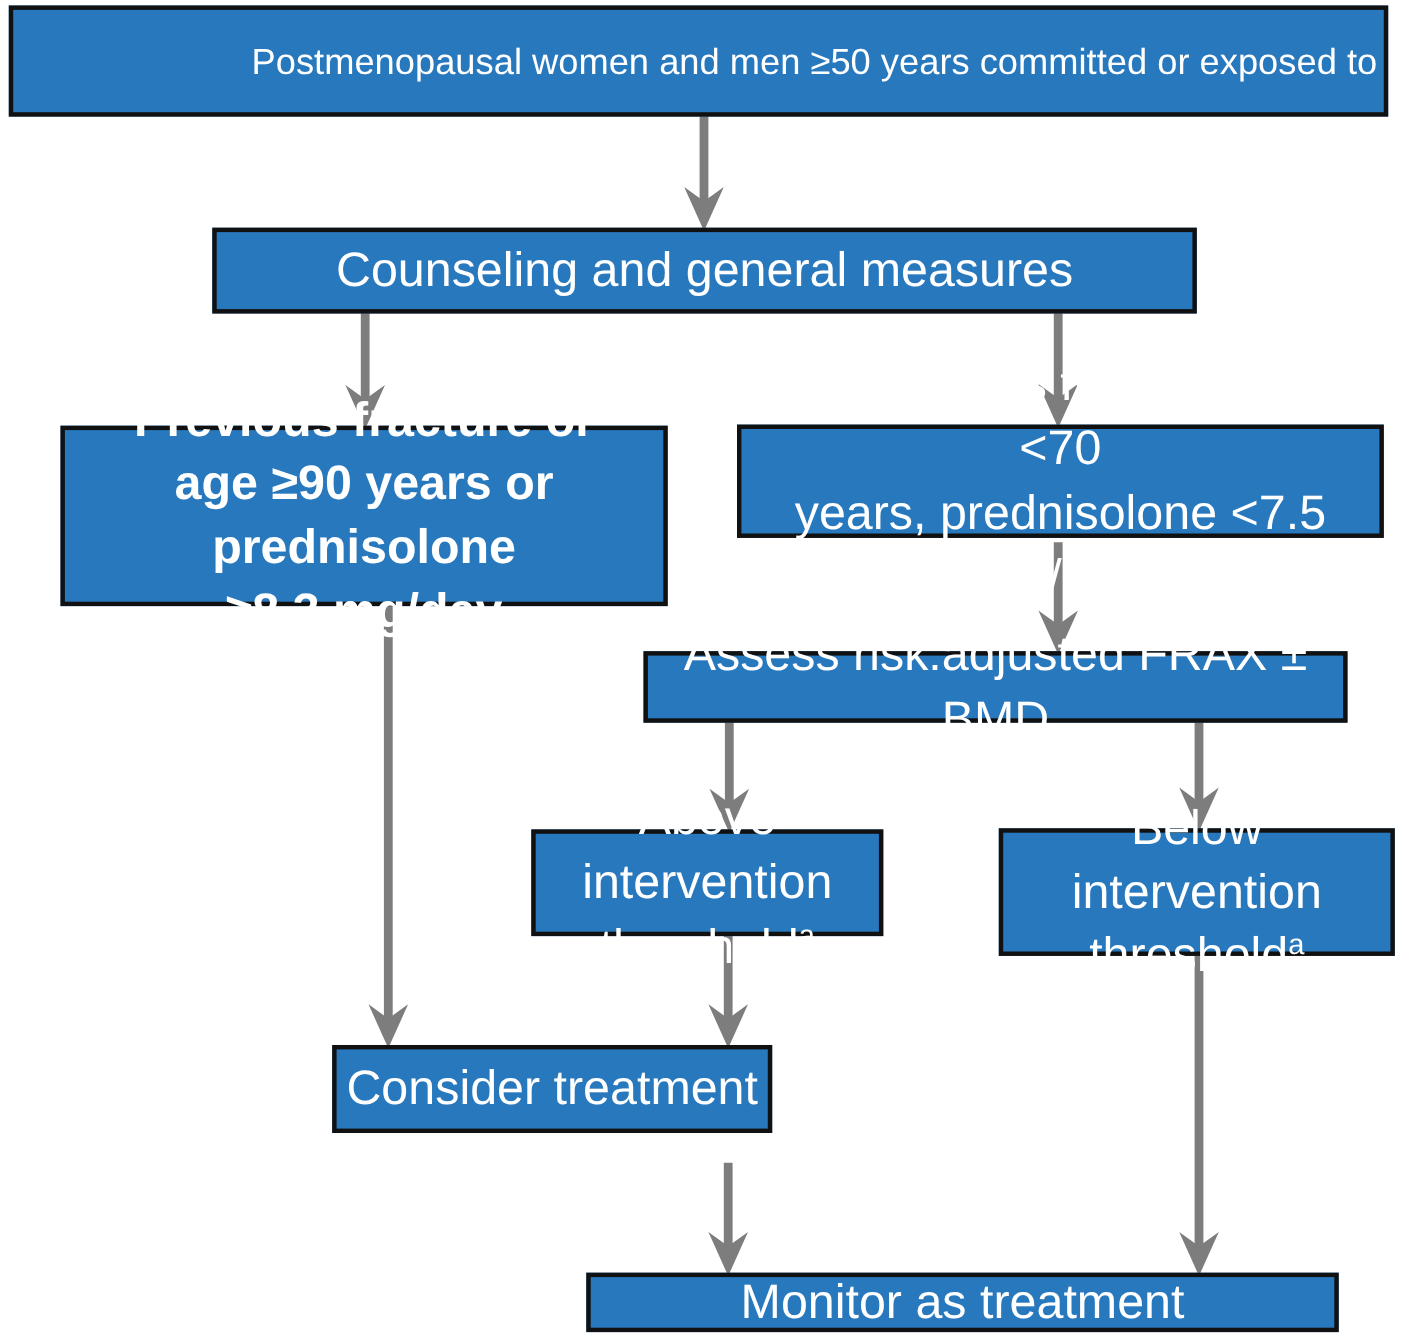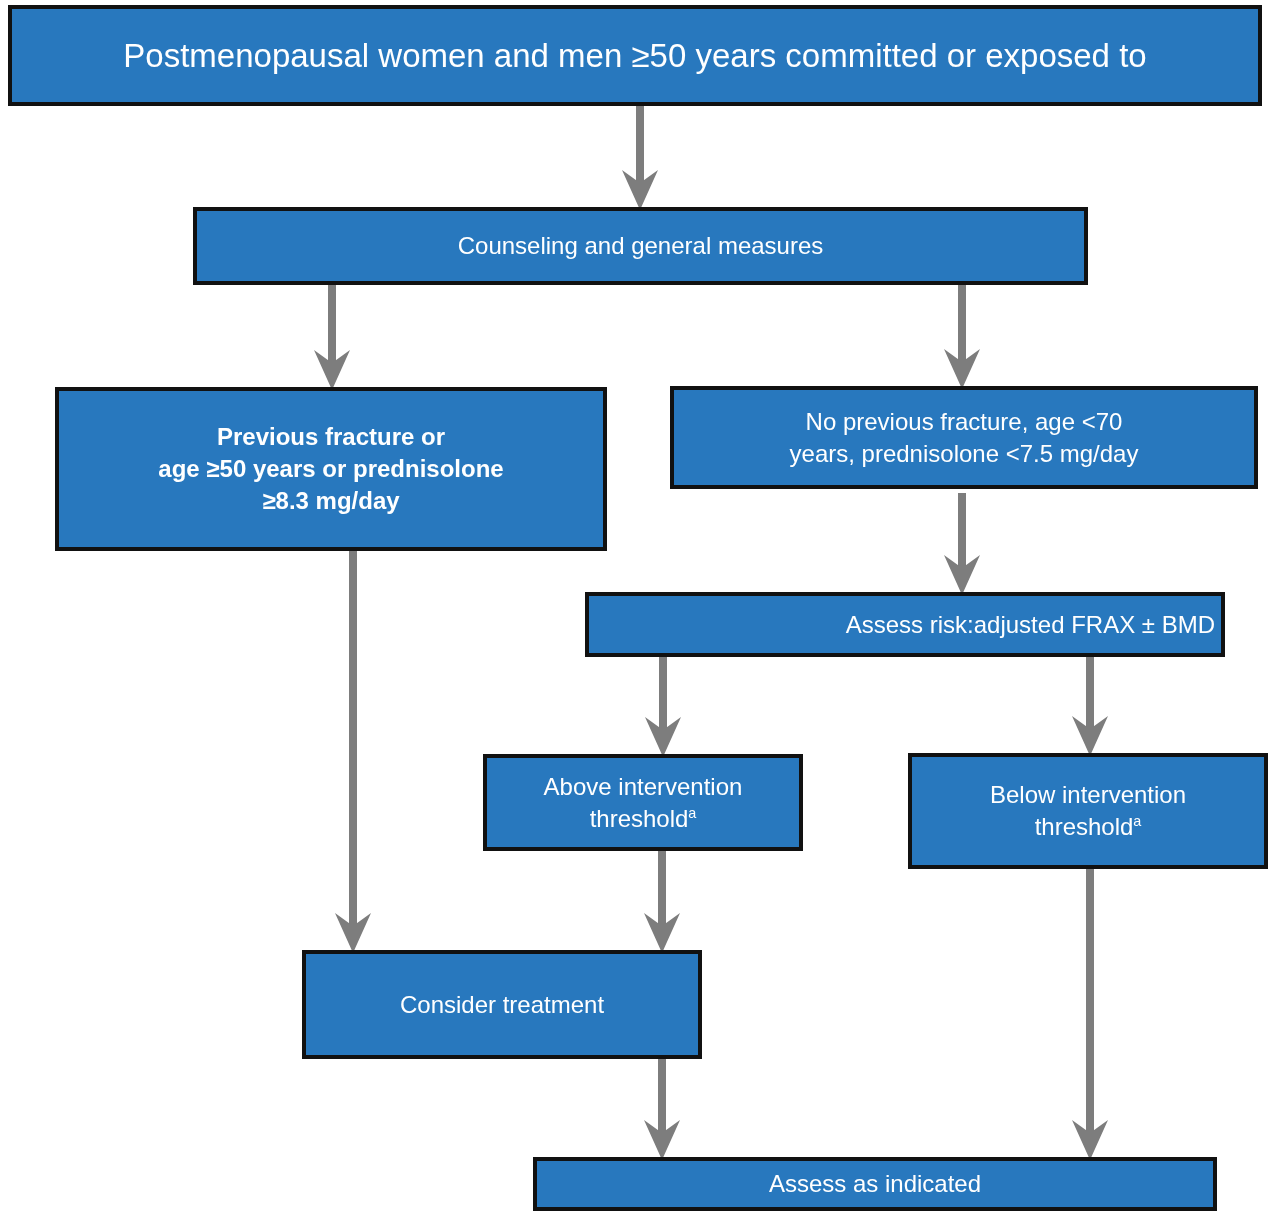--- a/index.html
+++ b/index.html
@@ -21,39 +21,39 @@
     position: absolute;
     box-sizing: border-box;
     background: var(--box-fill, #2878be);
     border: 4px solid var(--box-border, #111111);
     color: var(--text-color, #ffffff);
     display: flex;
     flex-direction: column;
     align-items: center;
     justify-content: center;
     text-align: center;
-    font-size: 24px;
+    font-size: 44px;
     line-height: 1.32;
     z-index: 2;
     padding: 0 6px;
   }
   .node sup {
     font-size: 60%;
     line-height: 0;
     vertical-align: super;
   }
   
-  .node[data-node-id="population"]  { left: 8px;   top: 5px;    width: 1254px; height: 101px; font-size: 33px; }
+  .node[data-node-id="population"]  { left: 8px;   top: 5px;    width: 1254px; height: 101px; font-size: 33px; align-items: flex-end; }
   .node[data-node-id="counseling"]  { left: 193px; top: 207px;  width: 895px;  height: 78px;  }
   .node[data-node-id="previous"]    { left: 55px;  top: 387px;  width: 552px;  height: 164px; font-weight: bold; }
   .node[data-node-id="no_previous"] { left: 670px; top: 386px;  width: 588px;  height: 103px; }
   .node[data-node-id="assess"]      { left: 585px; top: 592px;  width: 640px;  height: 65px; align-items: flex-end;  }
   .node[data-node-id="above"]       { left: 483px; top: 754px;  width: 320px;  height: 97px;  }
   .node[data-node-id="below"]       { left: 908px; top: 753px;  width: 360px;  height: 116px;  }
-  .node[data-node-id="consider"]    { left: 302px; top: 950px;  width: 400px;  height: 109px; }
+  .node[data-node-id="consider"]    { left: 302px; top: 950px;  width: 400px;  height: 80px; }
   .node[data-node-id="monitor"]     { left: 533px; top: 1157px; width: 684px;  height: 54px;  }
 </style>
 </head>
 <body>
 
 <div id="stage" style="--box-fill: #2878be; --box-border: #111111; --text-color: #ffffff; --bg: #ffffff;">
   <svg id="arrow-layer" width="1280" height="1214" viewBox="0 0 1280 1214">
       <g>
         <line x1="640" y1="104" x2="640" y2="186" stroke="#7d7d7d" stroke-width="8"></line>
         <polygon points="640,210 622,170 640,183 658,170" fill="#7d7d7d"></polygon>
@@ -97,21 +97,21 @@
     </svg>
 
   <div class="node" data-node-id="population">
       <div>Postmenopausal women and men ≥50 years committed or exposed to</div>
     </div>
   <div class="node" data-node-id="counseling">
       <div>Counseling and general measures</div>
     </div>
   <div class="node" data-node-id="previous">
       <div>Previous fracture or</div>
-      <div>age ≥50 years or prednisolone</div>
+      <div>age ≥90 years or prednisolone</div>
       <div>≥8.3 mg/day</div>
     </div>
   <div class="node" data-node-id="no_previous">
       <div>No previous fracture, age &lt;70</div>
       <div>years, prednisolone &lt;7.5 mg/day</div>
     </div>
   <div class="node" data-node-id="assess">
       <div>Assess risk:adjusted FRAX ± BMD</div>
     </div>
   <div class="node" data-node-id="above">
@@ -119,15 +119,15 @@
       <div>threshold<sup>a</sup></div>
     </div>
   <div class="node" data-node-id="below">
       <div>Below intervention</div>
       <div>threshold<sup>a</sup></div>
     </div>
   <div class="node" data-node-id="consider">
       <div>Consider treatment</div>
     </div>
   <div class="node" data-node-id="monitor">
-      <div>Assess as indicated</div>
+      <div>Monitor as treatment</div>
     </div>
 </div>
 
 </body></html>

